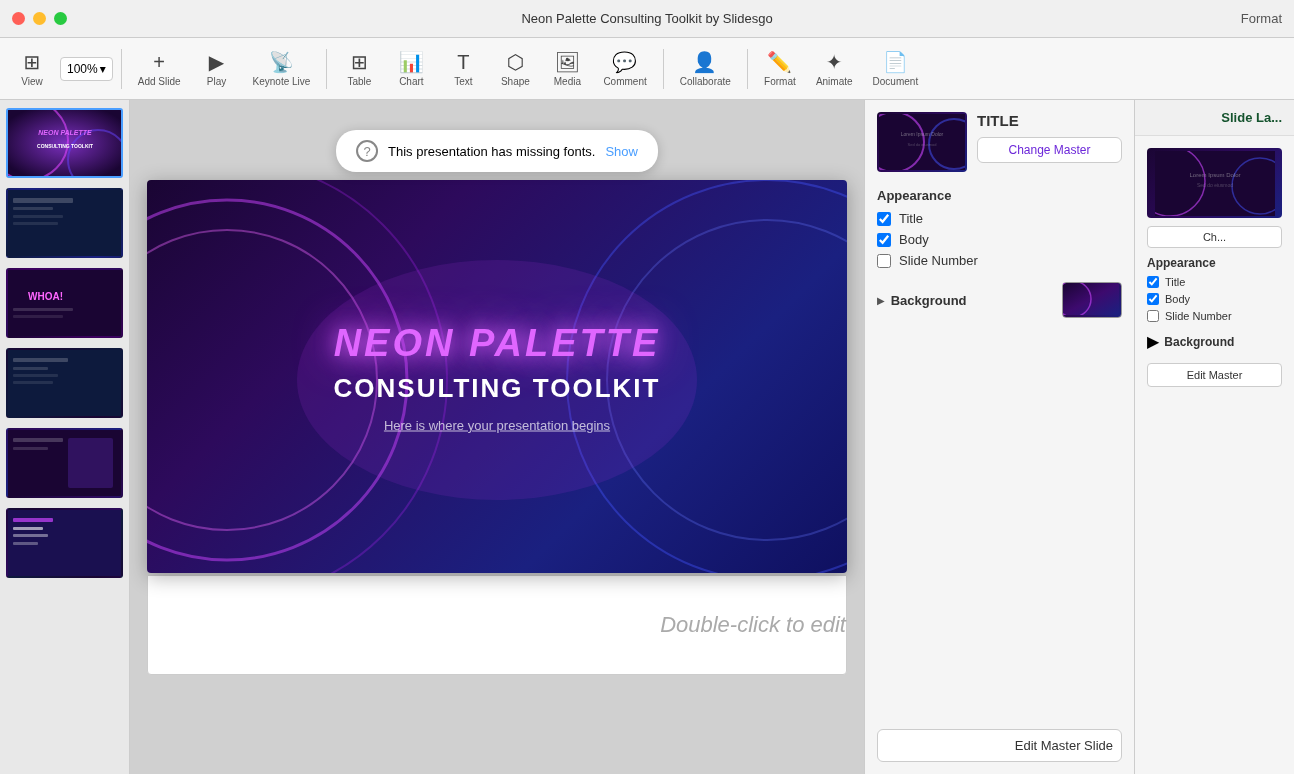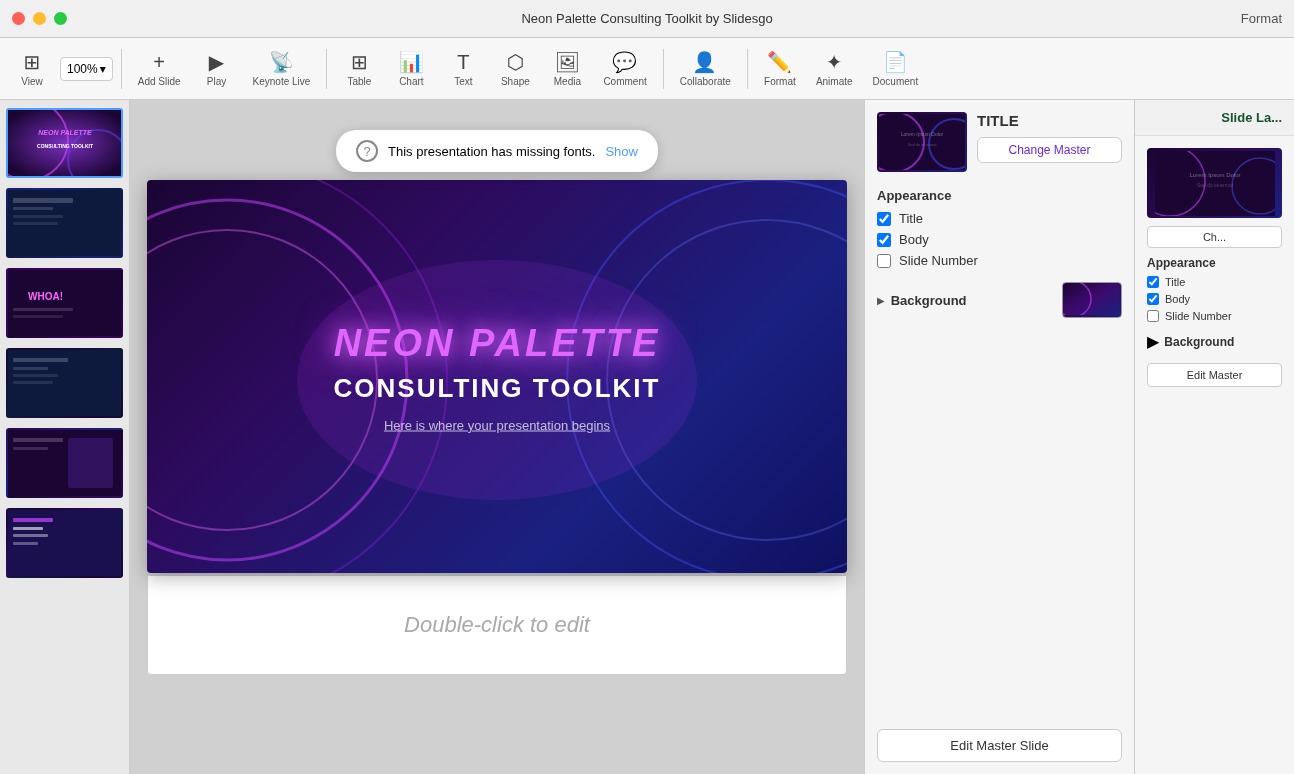--- a/index.html
+++ b/index.html
@@ -209,21 +209,21 @@
 
     
     .slide-bottom-area {
       width: 700px;
       height: 100px;
       background: white;
       border: 1px solid #ccc;
       margin-top: 2px;
       display: flex;
       align-items: center;
-      justify-content: center;
+      justify-content: flex-end;
       border-radius: 0 0 4px 4px;
     }
     .double-click-text {
       font-size: 22px;
       color: #aaa;
       font-style: italic;
     }
 
     
     .slide-layout-panel {
@@ -336,21 +336,21 @@
     .edit-master-btn {
       margin: 12px;
       background: white;
       border: 1px solid #ccc;
       border-radius: 6px;
       padding: 8px;
       font-size: 13px;
       cursor: pointer;
       color: #333;
       width: calc(100% - 24px);
-      text-align: center;
+      text-align: right;
     }
 
     
     .right-panel {
       width: 160px;
       background: #f5f5f5;
       border-left: 1px solid #ccc;
       display: flex;
       flex-direction: column;
     }

